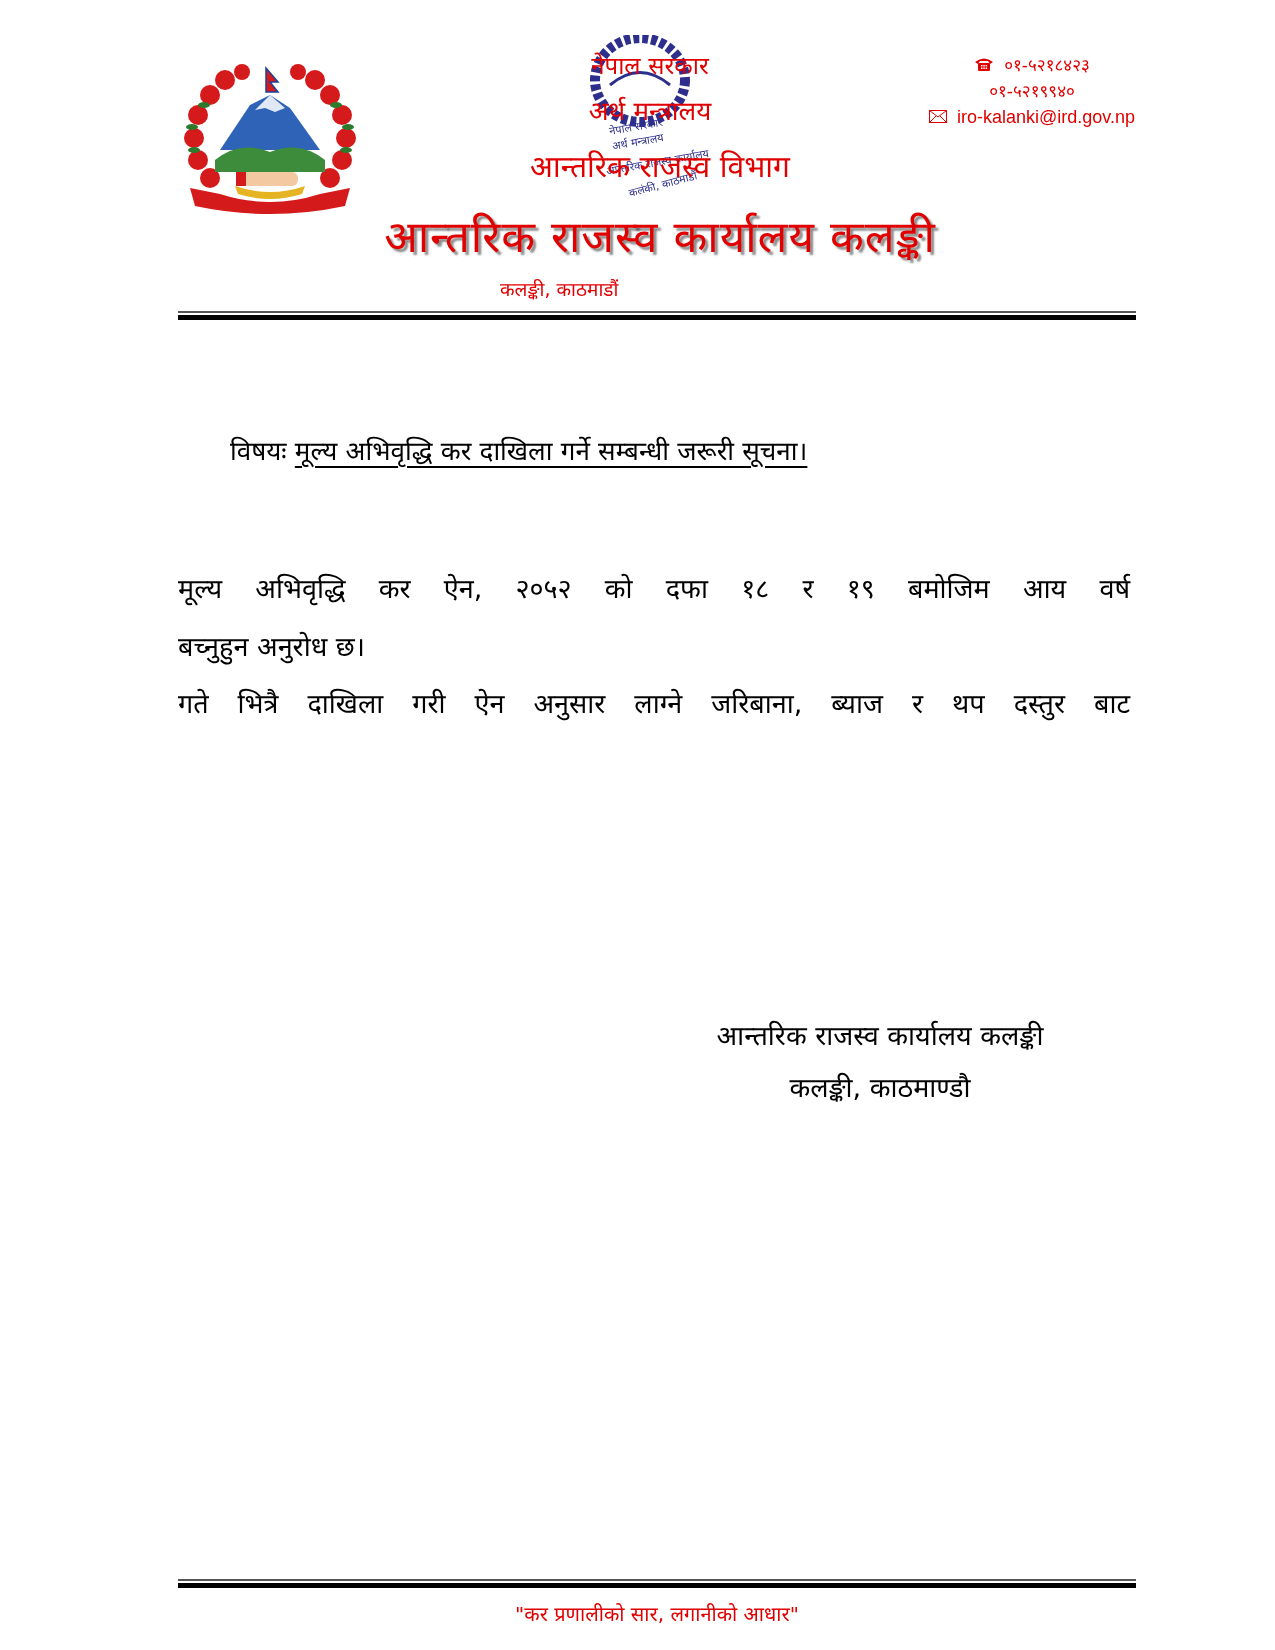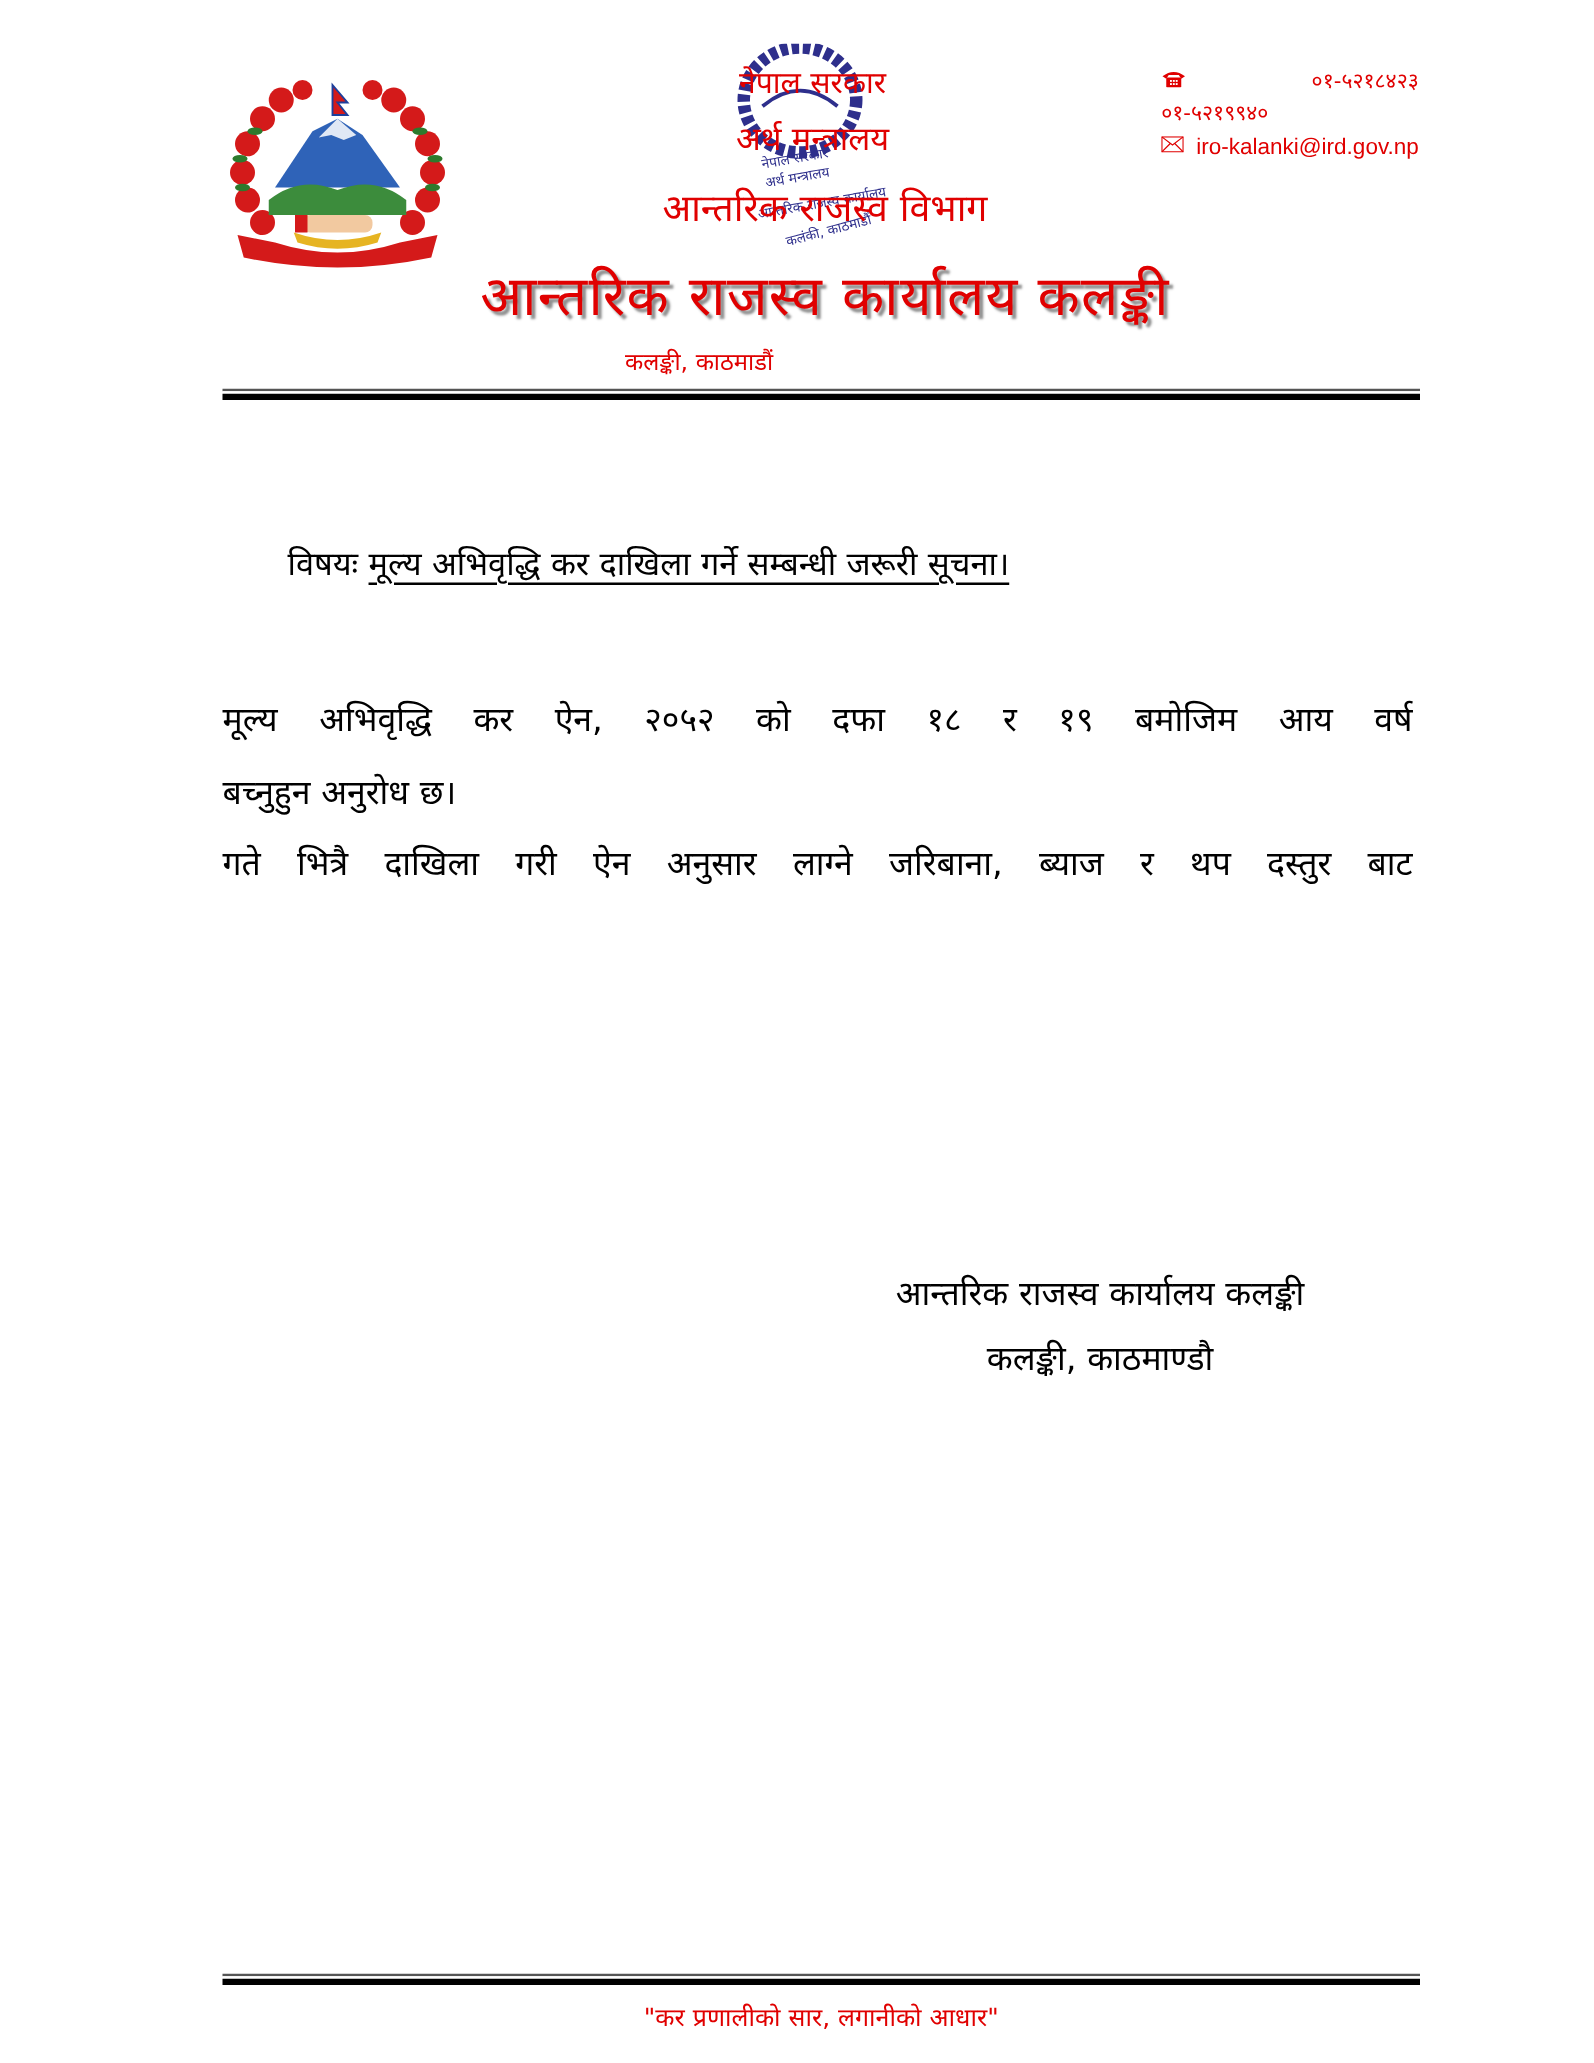--- a/index.html
+++ b/index.html
@@ -17,37 +17,37 @@
   .hdr-2 { left: 560px; top: 92px; width: 180px; font-size: 26px; }
   .hdr-3 { left: 500px; top: 145px; width: 320px; font-size: 30px; }
 
   .office-title { left: 320px; top: 205px; width: 680px; text-align: center; white-space: nowrap;
                   font-size: 44px; color: #e00000; letter-spacing: 1px;
                   text-shadow: 3px 3px 2px rgba(0,0,0,0.45); font-family: "DejaVu Sans", sans-serif; }
   .office-loc { left: 500px; top: 276px; width: 310px; text-align: left; font-size: 19px; color: #e00000; }
 
   
   .contacts { right: 140px; top: 52px; text-align: right; color: #e00000; font-size: 17px; line-height: 26px; }
-  .contacts .row { display: flex; justify-content: space-between; align-items: center; gap: 10px; }
+  .contacts .row { display: flex; justify-content: center; align-items: center; gap: 10px; }
   .email-txt { font-family: Liberation Sans, sans-serif; font-size: 18px; }
 
   
   .rule { left: 178px; width: 958px; }
   .rule .thin { height: 2px; background: #555; }
   .rule .gap { height: 2px; background: #fff; }
   .rule .thick { height: 5px; background: #000; }
   .rule-top { top: 311px; }
   .rule-bottom { top: 1579px; }
 
   
   .subject { left: 230px; top: 432px; width: 860px; font-size: 26px; white-space: nowrap; }
   .subject .under { text-decoration: underline; text-underline-offset: 6px; text-decoration-thickness: 2px; }
 
   
-  .body-text { left: 178px; top: 548px; width: 952px; font-size: 27px; line-height: 57.5px; }
+  .body-text { left: 178px; top: 560px; width: 952px; font-size: 27px; line-height: 57.5px; }
   .body-line { display: block; text-align: justify; text-align-last: justify; white-space: nowrap; height: 57.5px; }
   .body-line.last { text-align-last: left; }
 
   
   .sig { left: 660px; top: 1010px; width: 440px; text-align: center; font-size: 27px; line-height: 52px; }
 
   
   .slogan { left: 178px; top: 1600px; width: 958px; text-align: center; color: #e00000; font-size: 20px; }
 </style>
 </head>

